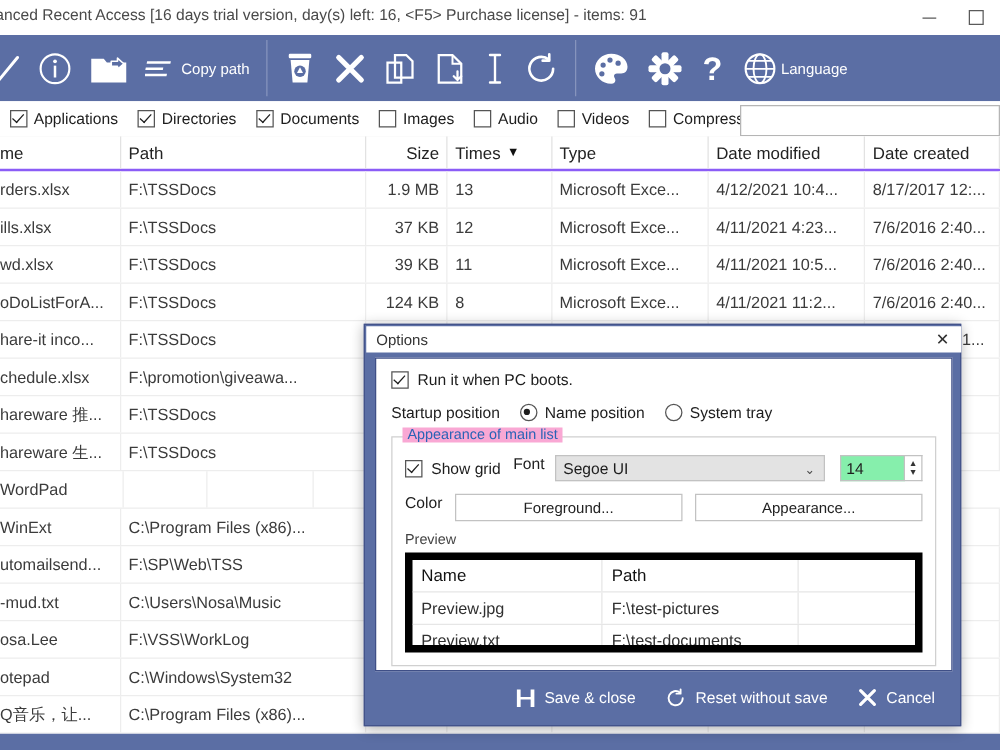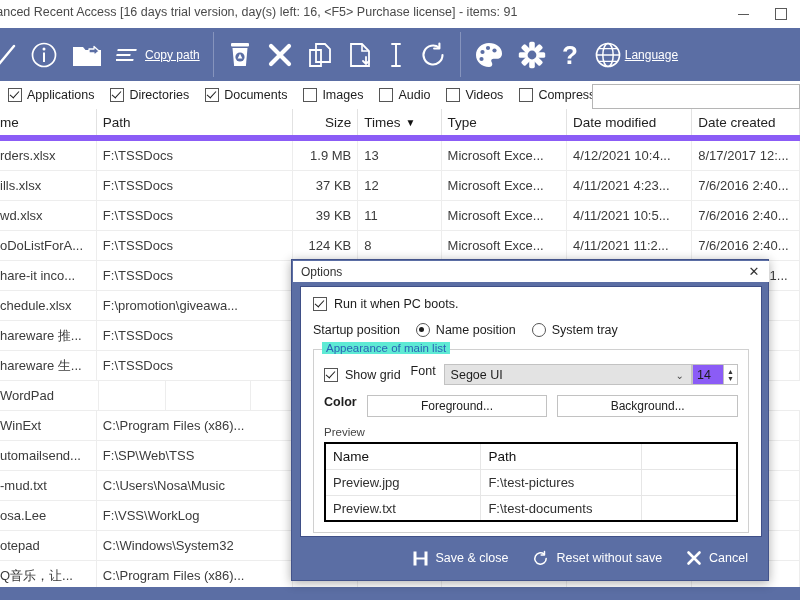--- a/index.html
+++ b/index.html
@@ -28,21 +28,21 @@
 
   
   .toolbar{
     position:absolute;left:0;top:28px;width:800px;height:53px;
     background:#5b6ea4;display:flex;align-items:center;
   }
   .tgroup{display:flex;align-items:center;height:53px;}
   .tsep{width:1px;height:45px;background:#8694bd;margin:0 6px;}
   .tbtn{
     display:flex;align-items:center;gap:3px;height:38px;padding:0 7px;
-    color:#ffffff;cursor:default;text-decoration:underline;
+    color:#ffffff;cursor:default;
   }
   .tlabel{font-size:12px;color:#fff;white-space:nowrap;}
   .ico{display:block;}
   .ico svg{display:block;}
 
   
   .filterbar{
     position:absolute;left:0;top:81px;width:800px;height:28px;
     background:#fff;border-bottom:1px solid #c6c6c6;display:flex;align-items:center;
   }
@@ -56,21 +56,21 @@
     content:"";position:absolute;left:3px;top:0px;width:4px;height:8px;
     border:solid #1d1d1d;border-width:0 1.4px 1.4px 0;transform:rotate(42deg);
   }
   .fsearch{
     position:absolute;left:592px;top:3px;width:202px;height:21px;
     border:1px solid #b5b5b5;background:#fff;
   }
 
   
   .list{position:absolute;left:0;top:109px;width:800px;height:478px;background:#fff;overflow:hidden;}
-  .lhead{display:flex;height:26px;border-bottom:6px solid #8b5cf6;background:#fff;}
+  .lhead{display:flex;height:26px;border-bottom:2px solid #8b5cf6;background:#fff;}
   .lhead .hc{
     font-size:13.5px;color:#222;display:flex;align-items:center;
     padding:0 6px;border-right:1px solid #e2e2e2;box-sizing:border-box;white-space:nowrap;overflow:hidden;
   }
   .hc.num{justify-content:flex-end;}
   .row{display:flex;height:29px;border-bottom:1px solid #ededed;}
   .row .c{
     font-size:13px;color:#3b3b3b;display:flex;align-items:center;
     padding:0 6px;border-right:1px solid #ededed;box-sizing:border-box;
     white-space:nowrap;overflow:hidden;
@@ -119,41 +119,41 @@
   .d-chk{display:flex;align-items:center;gap:7px;}
   .mt10{margin-top:12px;}
   .radio{width:12px;height:12px;border:1px solid #555;border-radius:50%;background:#fff;position:relative;display:inline-block;flex:none;}
   .radio.on::after{content:"";position:absolute;left:2.5px;top:2.5px;width:5px;height:5px;border-radius:50%;background:#1d1d1d;}
   .rgrp{display:flex;align-items:center;gap:6px;margin-left:16px;}
 
   .group{
     position:relative;margin-top:12px;border:1px solid #d0d0d0;padding:14px 10px 10px 10px;
   }
   .group .legend{
-    position:absolute;left:8px;top:-8px;background:#5eead4;padding:0 4px;
+    position:absolute;left:8px;top:-8px;background:#f9a8d4;padding:0 4px;
     font-size:11.5px;color:#2a63b5;
   }
   .combo{
     flex:1;height:21px;background:#e3e3e3;border:1px solid #c2c2c2;box-sizing:border-box;
     display:flex;align-items:center;padding:0 6px;font-size:12.5px;color:#1d1d1d;position:relative;
   }
   .combo .chev{position:absolute;right:7px;top:5px;font-size:10px;color:#4a4a4a;}
   .spin{
-    width:32px;height:21px;border:1px solid #c2c2c2;box-sizing:border-box;background:#8b5cf6;
-    display:flex;align-items:center;padding-left:4px;font-size:12.5px;color:#1d1d1d;margin-left:0;
+    width:52px;height:21px;border:1px solid #c2c2c2;box-sizing:border-box;background:#86efac;
+    display:flex;align-items:center;padding-left:4px;font-size:12.5px;color:#1d1d1d;margin-left:12px;
   }
   .spinb{width:14px;height:21px;border:1px solid #c2c2c2;border-left:none;box-sizing:border-box;
     display:flex;flex-direction:column;align-items:center;justify-content:center;background:#fff;}
   .spinb span{font-size:7px;line-height:7px;color:#333;}
   .btnwide{
     flex:1;height:22px;border:1px solid #c2c2c2;background:#fff;box-sizing:border-box;
     display:flex;align-items:center;justify-content:center;font-size:12px;color:#222;
   }
   .prevlbl{font-size:11.5px;color:#444;margin-top:9px;}
-  .prevtbl{margin-top:4px;border:2px solid #000000;height:80px;box-sizing:border-box;overflow:hidden;}
+  .prevtbl{margin-top:4px;border:6px solid #000000;height:80px;box-sizing:border-box;overflow:hidden;}
   .prow{display:flex;height:25px;border-bottom:1px solid #e6e6e6;}
   .prow .pc{font-size:13px;color:#303030;display:flex;align-items:center;padding:0 7px;
     border-right:1px solid #e6e6e6;box-sizing:border-box;white-space:nowrap;overflow:hidden;}
   .prow.head .pc{color:#111;font-size:13.5px;}
   .pw1{width:165px;}.pw2{width:170px;}.pw3{width:100px;border-right:none !important;}
 </style>
 </head>
 <body>
 
 <div id="app">
@@ -547,24 +547,24 @@
             <span class="chev">⌄</span>
           </span>
           <span class="spin">14</span>
           <span class="spinb">
               <span>▲</span>
               <span>▼</span>
             </span>
         </div>
 
         <div class="d-row" style="margin-top:10px;">
-          <span style="margin-right:10px;font-weight:bold;">Color</span>
+          <span style="margin-right:10px;">Color</span>
           <span class="btnwide">Foreground...</span>
           <span style="width:10px;"></span>
-          <span class="btnwide">Background...</span>
+          <span class="btnwide">Appearance...</span>
         </div>
 
         <div class="prevlbl">Preview</div>
 
         <div class="prevtbl">
           <div class="prow head">
             <div class="pc pw1">Name</div>
             <div class="pc pw2">Path</div>
             <div class="pc pw3"></div>
           </div>

